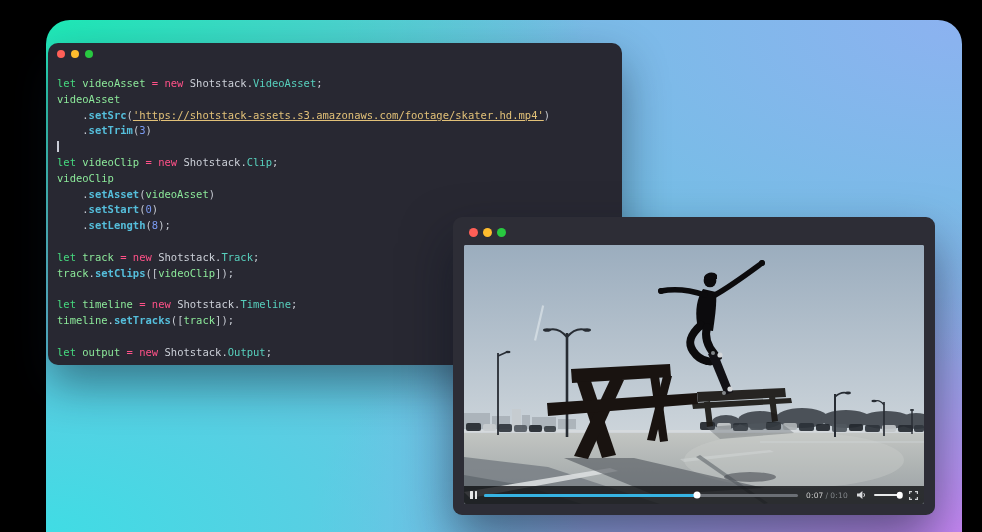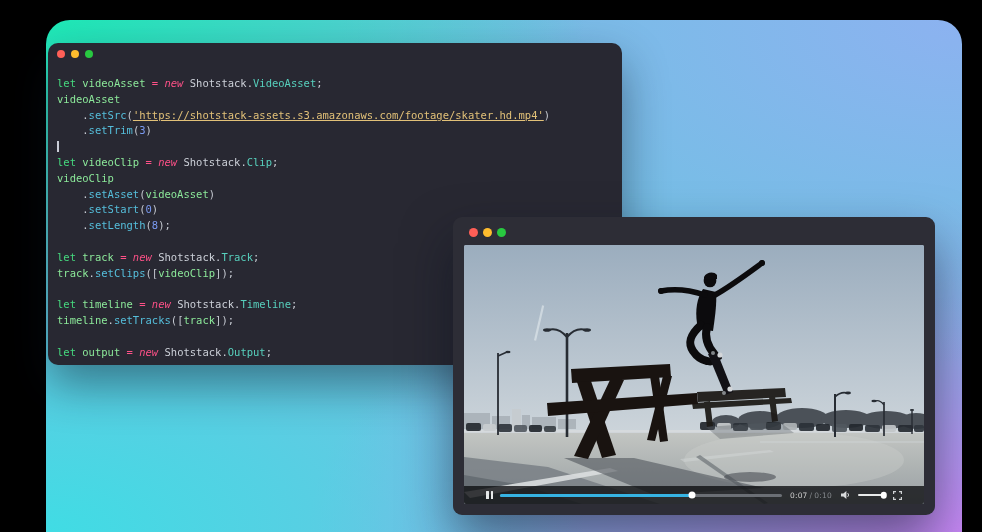--- a/index.html
+++ b/index.html
@@ -27,22 +27,22 @@
   .editor-window .traffic{left:9px;top:7px;}
   .traffic .dot{width:8px;height:8px;border-radius:50%;}
   .dot.red{background:var(--traffic-red);} .dot.yellow{background:var(--traffic-yellow);} .dot.green{background:var(--traffic-green);}
   .code{
     position:absolute;left:9px;top:33px;right:6px;bottom:6px;
     font-family:"DejaVu Sans Mono",monospace;font-size:10.5px;line-height:15.8px;
     white-space:pre;color:#ccd0d8;overflow:hidden;
   }
   .code-line{height:15.8px;}
   .tk-kw{color:var(--token-keyword);} .tk-id{color:var(--token-identifier);}
-  .tk-op{color:var(--token-operator);font-style:italic;} .tk-ns{color:var(--token-namespace);margin-top:34px;}
-  .tk-cls{color:var(--token-class);} .tk-meth{color:var(--token-method);}
+  .tk-op{color:var(--token-operator);} .tk-ns{color:var(--token-namespace);margin-top:34px;}
+  .tk-cls{color:var(--token-class);} .tk-meth{color:var(--token-method);font-weight:bold;}
   .tk-str{color:var(--token-string);text-decoration:underline;} .tk-num{color:var(--token-number);}
   .tk-pun{color:var(--token-punctuation);}
   .caret{display:inline-block;width:2px;height:11px;background:#c9ccd6;margin-top:2px;}
 
   
   .player-window{
     position:absolute;left:453px;top:217px;width:482px;height:298px;
     background:var(--player-bg);border-radius:9px;
     box-shadow:0 24px 50px rgba(10,15,30,.5);
   }
@@ -51,21 +51,21 @@
   .video{
     position:absolute;left:11px;top:28px;width:460px;height:259px;
     background:#a7b6c4;border-radius:2px;overflow:hidden;
   }
   .video svg{display:block;}
 
   
   .controls{
     position:absolute;left:0;right:0;bottom:0;height:18px;
     background:rgba(15,16,19,.8);
-    display:flex;align-items:center;padding:0 22px;gap:7px;box-sizing:border-box;
+    display:flex;align-items:center;padding:0 6px;gap:7px;box-sizing:border-box;
   }
   .ctl-pause{display:flex;gap:2px;align-items:center;cursor:pointer;}
   .ctl-pause i{display:block;width:2.5px;height:8px;background:#e6e8e9;border-radius:.5px;}
   .ctl-track{position:relative;flex:1;height:3px;background:#6b6f75;border-radius:2px;}
   .ctl-fill{position:absolute;left:0;top:0;bottom:0;background:var(--accent-blue);border-radius:2px;}
   .ctl-handle{position:absolute;top:50%;width:7px;height:7px;background:#fff;border-radius:50%;transform:translate(-50%,-50%);}
   .ctl-time{font-size:7.5px;letter-spacing:.2px;color:#cfcfcf;white-space:nowrap;}
   .ctl-time .dim{color:#84888d;}
   .ctl-time span{margin:0 1px;}
   .vol-track{position:relative;width:28px;height:2.2px;background:#e8eaea;border-radius:2px;}

